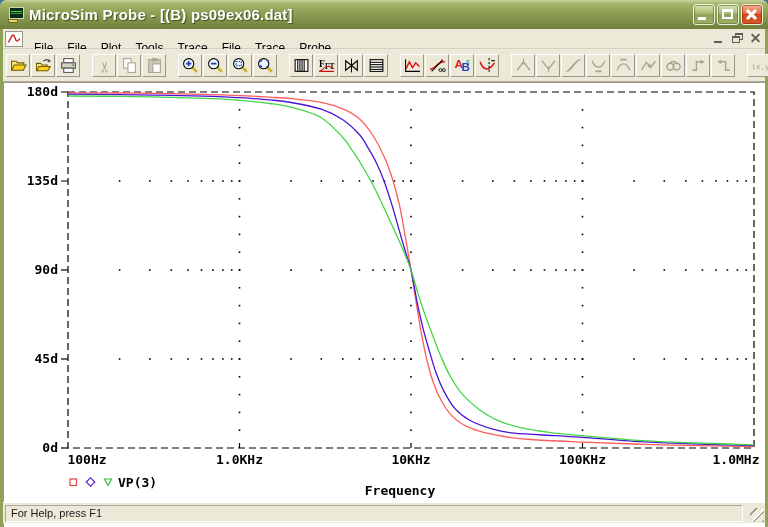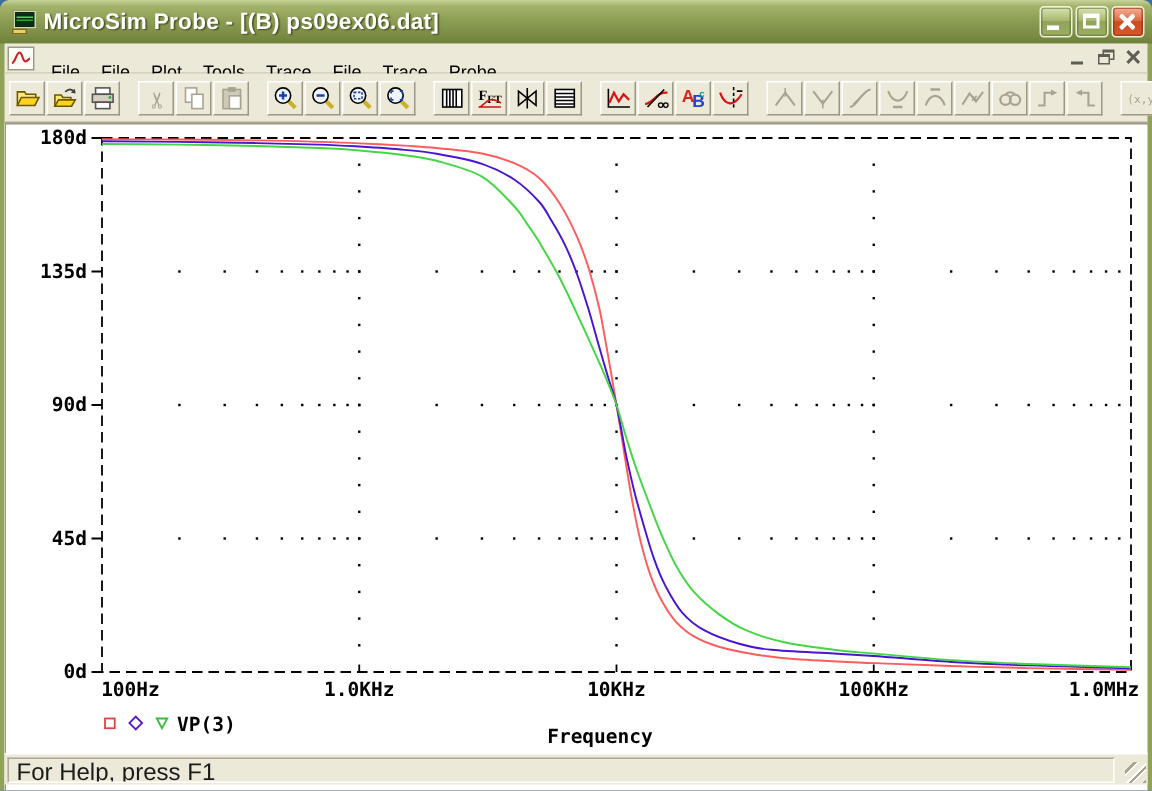--- a/index.html
+++ b/index.html
@@ -46,21 +46,21 @@
   .tbtn{width:24px;height:23px;background:#ece9d8;border:1px solid;margin-right:1px;flex:0 0 auto;
     border-color:#ffffff #9d9884 #9d9884 #ffffff;display:flex;align-items:center;justify-content:center;padding:0;}
   .tbtn.gstart{margin-left:11px;}
   .tbtn svg{display:block;}
   
   #client{position:absolute;left:3px;top:82px;width:762px;height:484px;background:#fff;
     box-shadow:inset 1px 1px 0 #9a9786;}
   #chart{position:absolute;left:0;top:0;}
   
   #statusbar{position:absolute;left:3px;top:502px;width:762px;height:21px;background:#ece9d8;
-    display:flex;align-items:center;font-size:16px;color:#1a1a1a;border-top:1px solid #fff;}
+    display:flex;align-items:center;font-size:11px;color:#1a1a1a;border-top:1px solid #fff;}
   #status-msg{flex:0 0 auto;width:738px;height:17px;margin-left:2px;padding:1px 5px;
     border:1px solid;border-color:#aca899 #fff #fff #aca899;white-space:nowrap;overflow:hidden;}
   #grip{position:absolute;right:1px;bottom:1px;width:14px;height:14px;
     background:
      linear-gradient(135deg,transparent 0 50%,#fff 50% 58%,transparent 58%) ,
      repeating-linear-gradient(135deg,transparent 0 4px,#a8a491 4px 6px,#fff 6px 7px);}
 </style>
 </head>
 <body>
 

